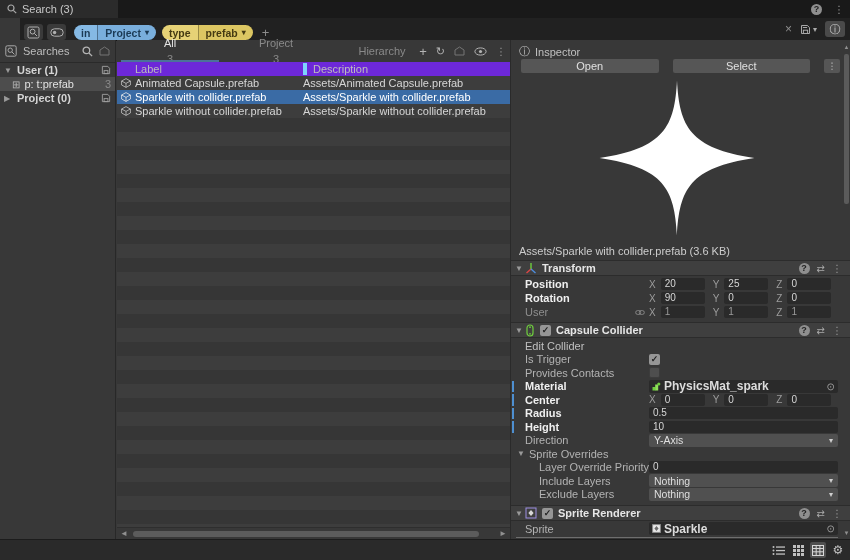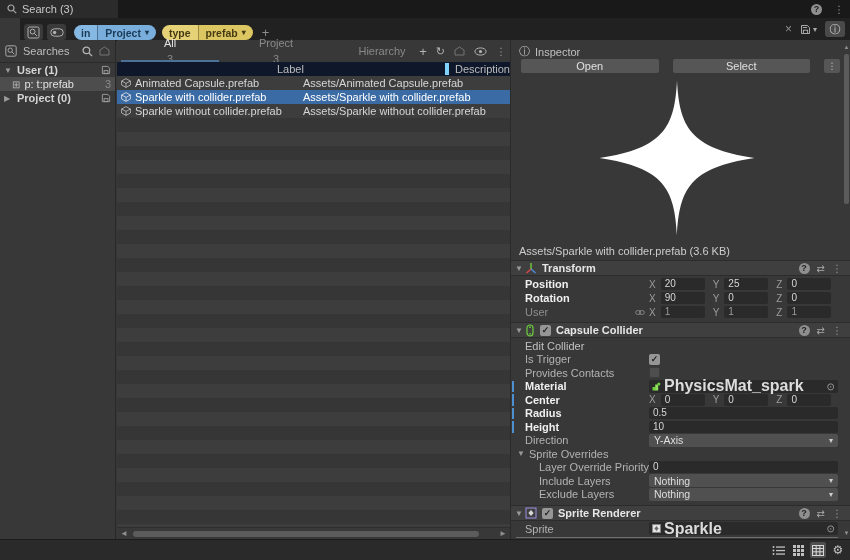--- a/index.html
+++ b/index.html
@@ -54,22 +54,22 @@
   
   .results{position:absolute;left:117px;top:40px;width:393px;bottom:20px;background:#383838;}
   .tabstrip{position:absolute;left:0;top:0;right:0;height:22px;border-bottom:1px solid #2b2b2b;display:flex;}
   .tab{width:106px;display:flex;align-items:center;justify-content:center;gap:4px;color:#8a8a8a;position:relative;flex-direction:column;}
   .tab.active{color:#e4e4e4;}
   .tab.active::after{content:'';position:absolute;left:4px;right:4px;bottom:0;height:2px;background:var(--tab-underline,#4c7199);}
   .tab .cnt{color:#8a8a8a;}
   .strip-icons{position:absolute;right:4px;top:0;height:22px;display:flex;align-items:center;gap:9px;color:#b5b5b5;}
   .dim{opacity:.4;}
   .refresh-g{font-size:11px;color:#b5b5b5;}
-  .colhead{position:absolute;left:0;top:22px;right:0;height:14px;background:#0f172a;
-    border-bottom:1px solid #2f2f2f;display:flex;align-items:center;color:#bdbdbd;justify-content:flex-end;}
+  .colhead{position:absolute;left:0;top:22px;right:0;height:14px;background:#6d28d9;
+    border-bottom:1px solid #2f2f2f;display:flex;align-items:center;color:#bdbdbd;}
   .colhead .c1{padding-left:18px;width:168px;}
   .colhead .c2{padding-left:6px;border-left:4px solid #7dd3fc;}
   .rows{position:absolute;left:0;top:36px;right:0;bottom:12px;
     background:repeating-linear-gradient(180deg,#3d3d3d 0 14px,#363636 14px 28px);}
   .rrow{position:absolute;left:0;right:0;height:14px;display:flex;align-items:center;color:#d6d6d6;}
   .rrow .picon{margin-left:4px;}
   .rrow .rlabel{margin-left:4px;width:160px;white-space:nowrap;overflow:hidden;}
   .rrow .rdesc{margin-left:8px;white-space:nowrap;overflow:hidden;}
   .rrow.selected{background:var(--selection-blue,#3a6ba5);color:#ffffff;}
   .hscroll{position:absolute;left:0;right:0;bottom:0;height:12px;background:#383838;border-top:1px solid #2e2e2e;}
@@ -116,21 +116,21 @@
   .field{height:12px;background:#2a2a2a;border-radius:2px;color:#d6d6d6;font-size:10px;
     line-height:12px;padding:0 4px;box-sizing:border-box;white-space:nowrap;overflow:hidden;}
   .field.v3{width:44px;}
   .field.wide{flex:1;}
   .field.disabled{color:#9a9a9a;}
   .dropdown{flex:1;height:13px;background:#505050;border-radius:2px;display:flex;align-items:center;
     justify-content:space-between;padding:0 5px;box-sizing:border-box;color:#dfdfdf;font-size:10.5px;}
   .dd-arrow{font-size:8px;color:#cfcfcf;}
   .objfield{flex:1;height:13px;background:#2a2a2a;border-radius:2px;display:flex;align-items:center;
     padding:0 3px;box-sizing:border-box;gap:3px;}
-  .obj-name{color:#dcdcdc;font-size:16px;font-weight:bold;flex:1;white-space:nowrap;overflow:hidden;}
+  .obj-name{color:#dcdcdc;font-size:12px;font-weight:bold;flex:1;white-space:nowrap;overflow:hidden;}
   .picker{color:#9f9f9f;font-size:10px;}
   .link-ico{position:absolute;right:4px;top:2px;opacity:.8;}
   .splitline{position:absolute;left:5px;right:12px;top:497px;height:1px;background:#6e6e6e;}
 
   
   .vscroll{position:absolute;right:0;top:0;width:7px;bottom:0;}
   .vs-arrow{position:absolute;left:0;width:7px;text-align:center;font-size:6px;color:#909090;}
   .vs-thumb{position:absolute;left:1px;width:5px;top:14px;height:150px;background:#5b5b5b;border-radius:2px;}
 
   

